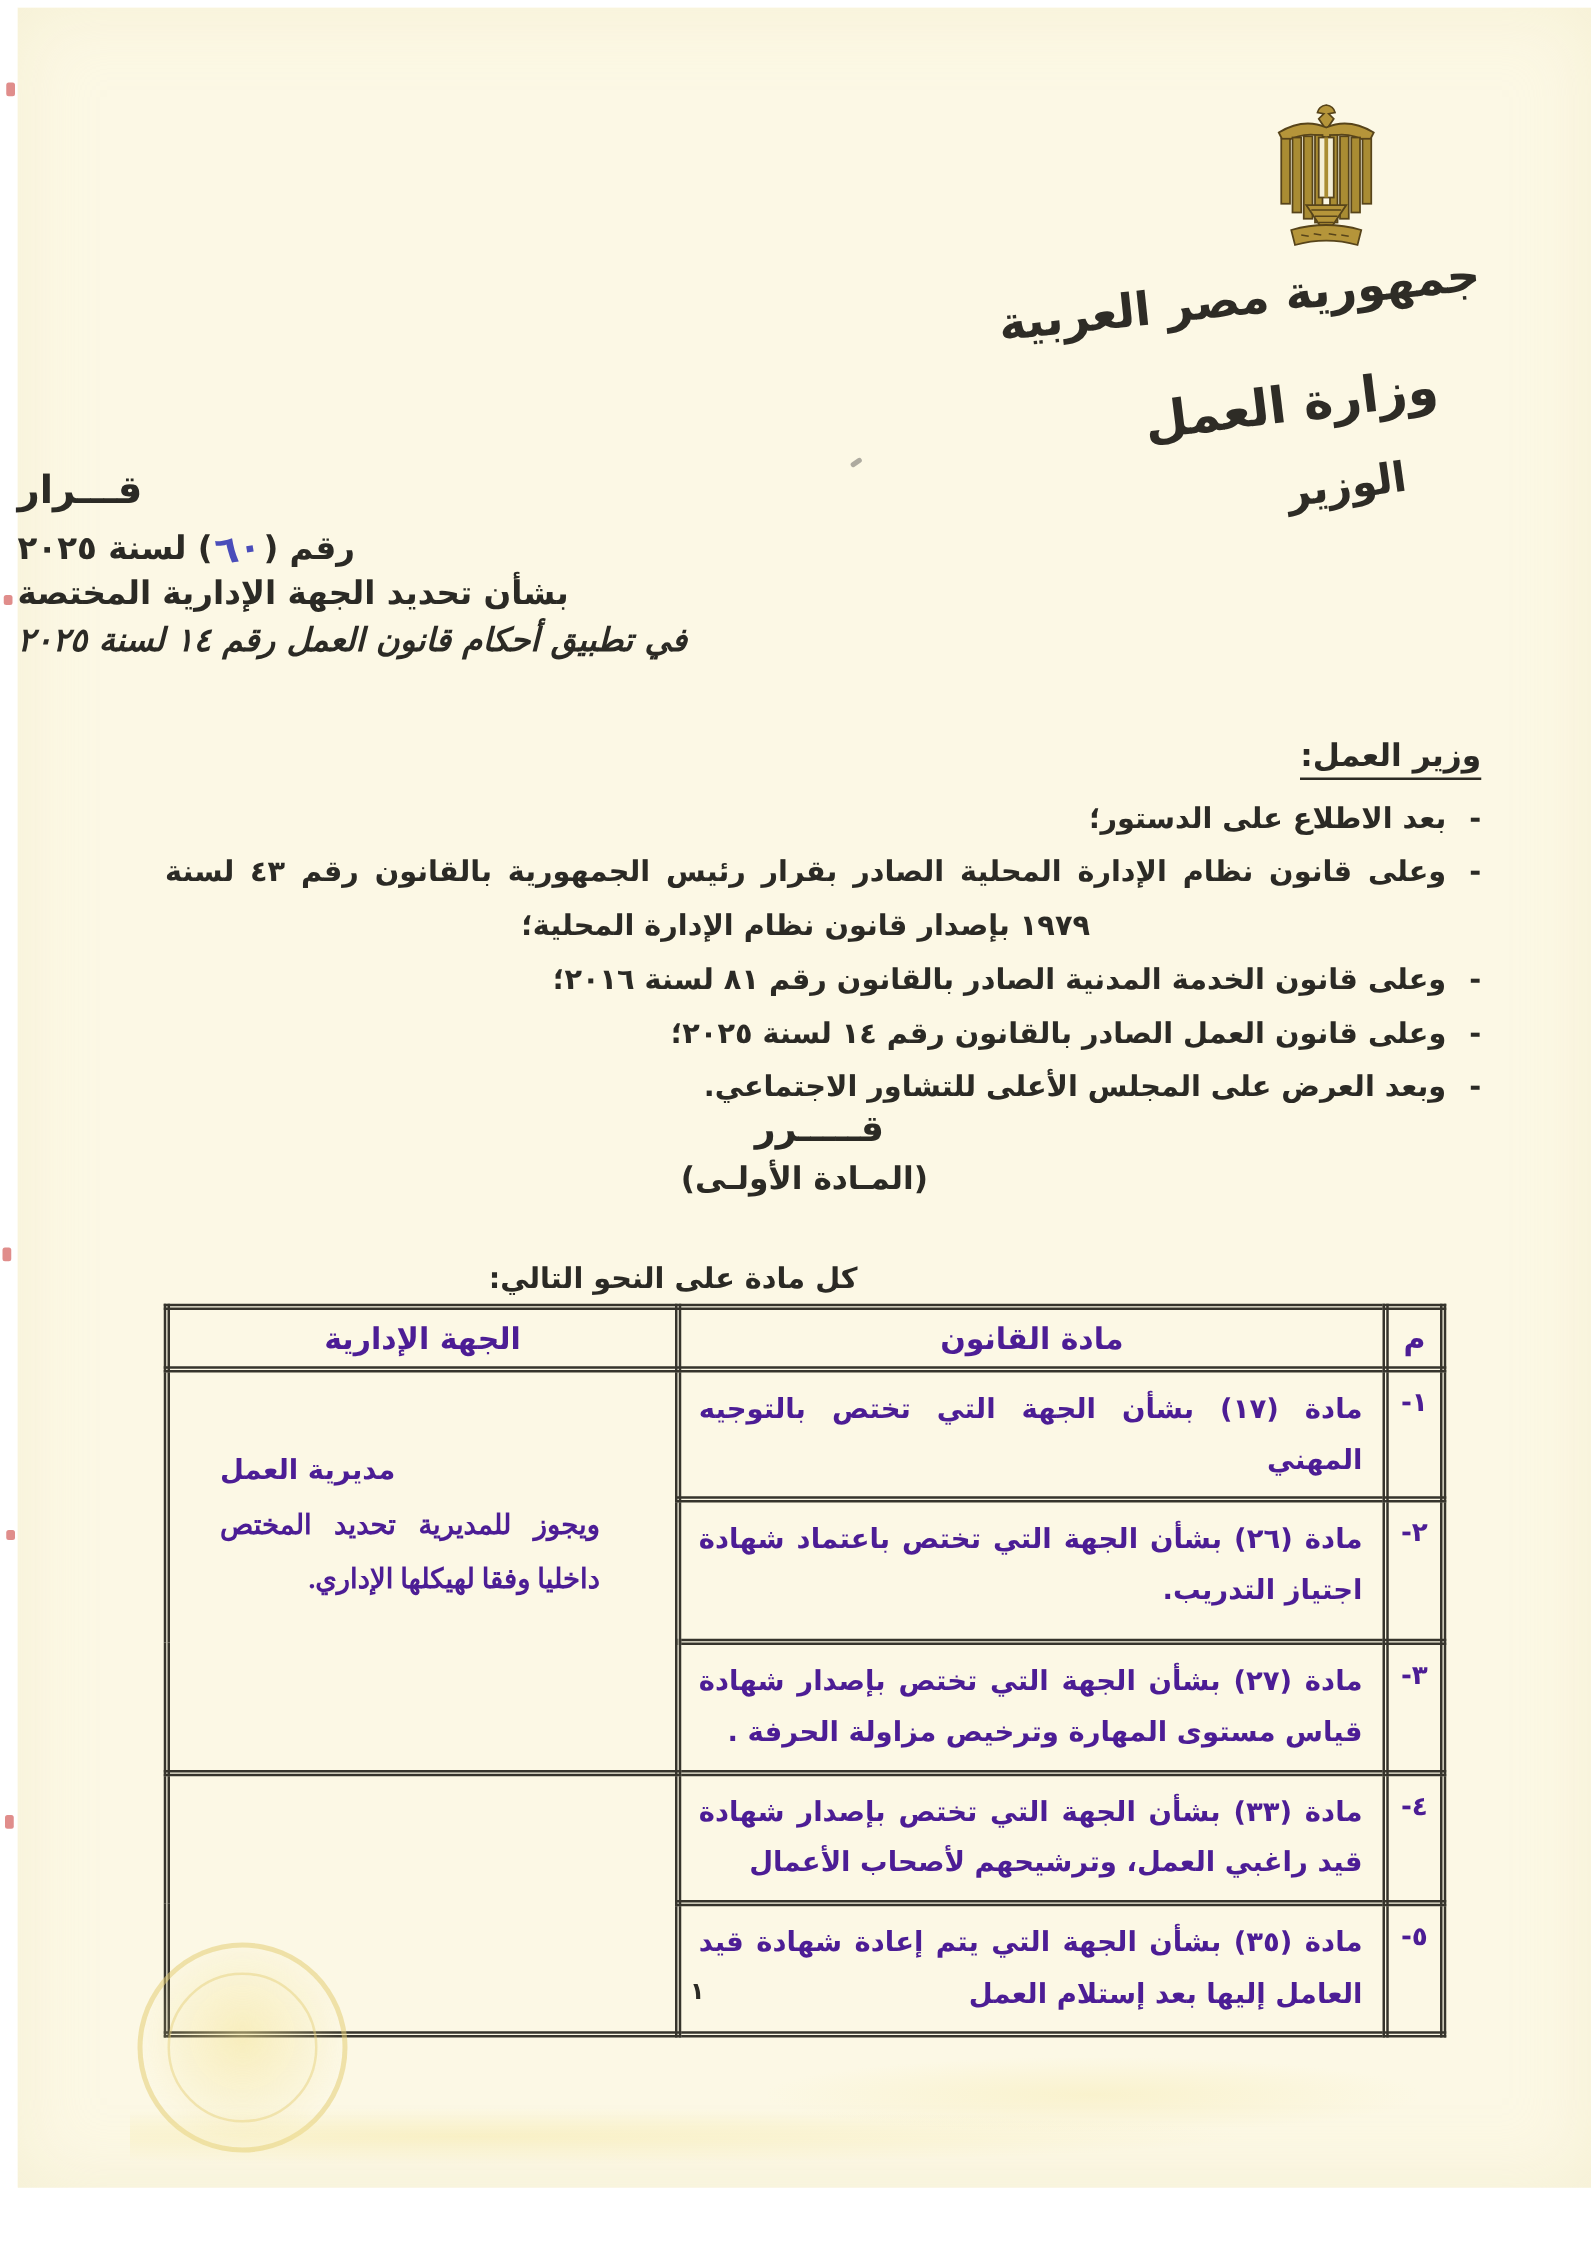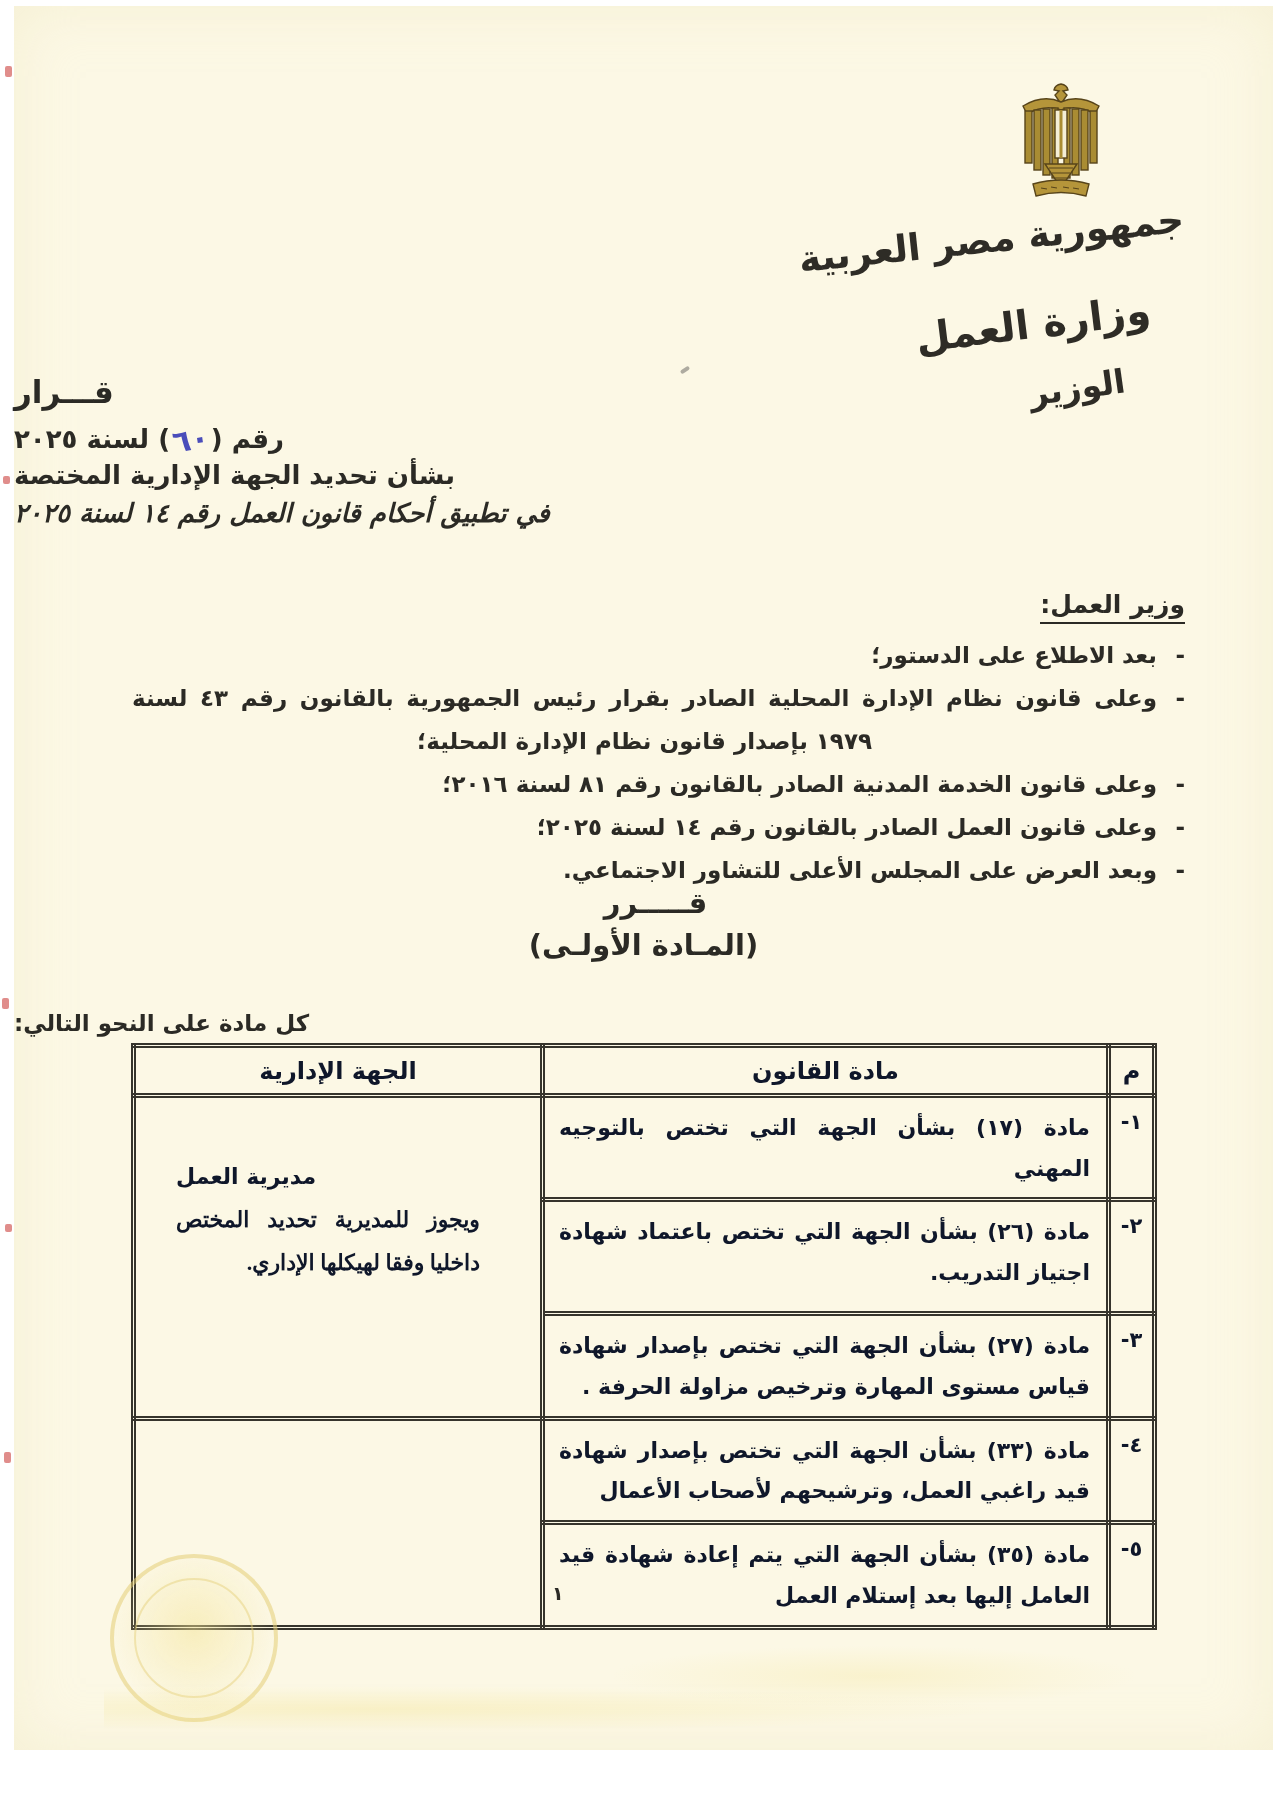--- a/index.html
+++ b/index.html
@@ -39,37 +39,37 @@
     border-bottom:2.5px solid #2b2a25; padding-bottom:3px; direction:rtl;
   }
   .preamble { position:absolute; top:628px; right:88px; left:118px; direction:rtl; }
   .p-item { display:flex; gap:14px; font-size:23px; font-weight:bold; line-height:43px; }
   .p-dash { flex:0 0 14px; }
   .p-text { flex:1; text-align:right; }
   .p-item.wrap .p-text { text-align:justify; text-align-last:center; }
   
   .op-line { position:absolute; left:0; right:0; text-align:center; font-weight:bold; direction:rtl; }
   .op-decided { top:880px; font-size:29px;margin-left:24px; }
-  .op-article { top:922px; font-size:29px; }
+  .op-article { top:922px; font-size:25px; }
   .op-intro1 {
     position:absolute; top:962px; right:88px; left:120px; direction:rtl;
     font-size:22.5px; font-weight:bold; text-align:justify; text-align-last:justify;
   }
   .op-intro2 {
     position:absolute; top:1004px; left:0; right:0; padding-right:210px;
-    text-align:left; direction:rtl; font-size:23px; font-weight:bold;
+    text-align:center; direction:rtl; font-size:23px; font-weight:bold;
   }
   
   .law-table {
     position:absolute; top:1037px; left:117px; width:1021px;
     border-collapse:collapse; direction:rtl; table-layout:fixed;
   }
   .law-table th, .law-table td {
     border:5px double #36342c; vertical-align:top;
-    font-weight:bold; color:#0f172a;
+    font-weight:bold; color:#4c1d95;
   }
   .law-table th { font-size:24px; text-align:center; padding:8px 4px; vertical-align:middle; }
   .col-index th, td.cell-index { text-align:center; }
   td.cell-index { font-size:21px; padding-top:12px; }
   td.cell-article {
     font-size:22px; line-height:1.85; padding:10px 16px 8px 14px;
     text-align:justify;
   }
   td.cell-authority { padding:58px 60px 10px 40px; font-size:22px; line-height:1.95; }
   .auth-line1 { text-align:left; padding-right:22px; }

